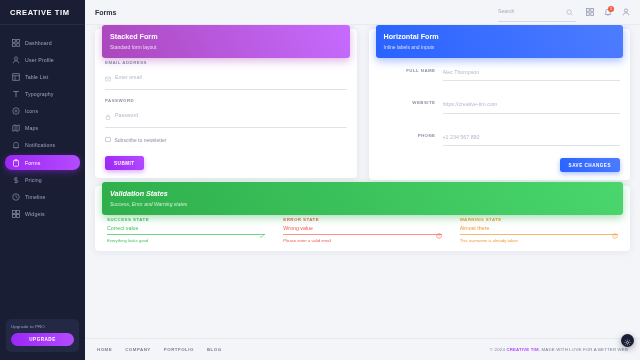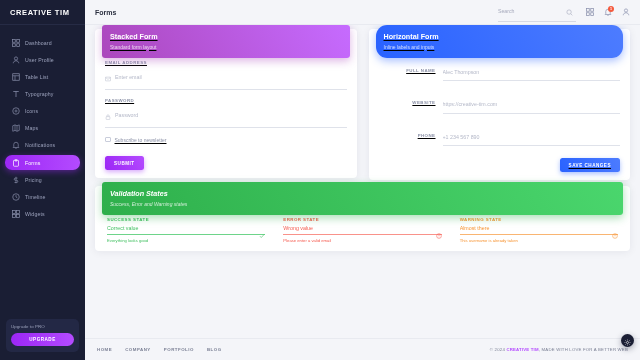--- a/index.html
+++ b/index.html
@@ -90,39 +90,39 @@
   .ico-btn svg * { stroke: #8b91ad; }
   .badge {
     position: absolute; top: -1.5px; right: -2px;
     min-width: 6px; height: 6px; padding: 0 1px;
     background: #f5593d; color: #fff;
     border-radius: 3px; font-size: 3.6px; line-height: 6px;
     text-align: center; font-weight: bold;
   }
 
   .content { flex: 1; padding: 8px 10px 0 10px; overflow: hidden; }
-  .row { display: flex; gap: 12px; text-decoration: underline; }
+  .row { display: flex; gap: 12px; }
   .col { flex: 1; min-width: 0; }
 
   .card {
     background: #ffffff;
     border-radius: 4px;
     box-shadow: 0 1px 8px rgba(30,35,60,0.07);
     position: relative;
     margin-bottom: 10px;
     padding: 0 0 8px 0;
   }
   .card-header {
     margin: -4px 7px 0 7px;
     border-radius: 3px;
     padding: 7px 8px 8px 8px;
     position: relative; top: -4px;
   }
   .hdr-purple { background: linear-gradient(60deg, #ab47bc 0%, #c66bff 100%); box-shadow: 0 3px 8px rgba(171,71,188,0.4); }
-  .hdr-blue   { background: linear-gradient(60deg, #2962ff 0%, #4d7cff 100%); box-shadow: 0 3px 8px rgba(41,98,255,0.4); border-radius: 11px; }
+  .hdr-blue   { background: linear-gradient(60deg, #2962ff 0%, #4d7cff 100%); box-shadow: 0 3px 8px rgba(41,98,255,0.4); }
   .hdr-green  { background: linear-gradient(60deg, #2eaf4b 0%, #4ad66d 100%); box-shadow: 0 3px 8px rgba(46,175,75,0.4); font-style: italic; }
   .card-title { color: #ffffff; font-size: 7.2px; font-weight: bold; margin-bottom: 2.5px; }
   .card-sub { color: rgba(255,255,255,0.78); font-size: 5px; }
 
   .card-body { padding: 0 10px; margin-top: -2px; }
 
   
   .field { margin-bottom: 8px; }
   .field-label {
     font-size: 4.4px; font-weight: bold; color: #8a90a6;

